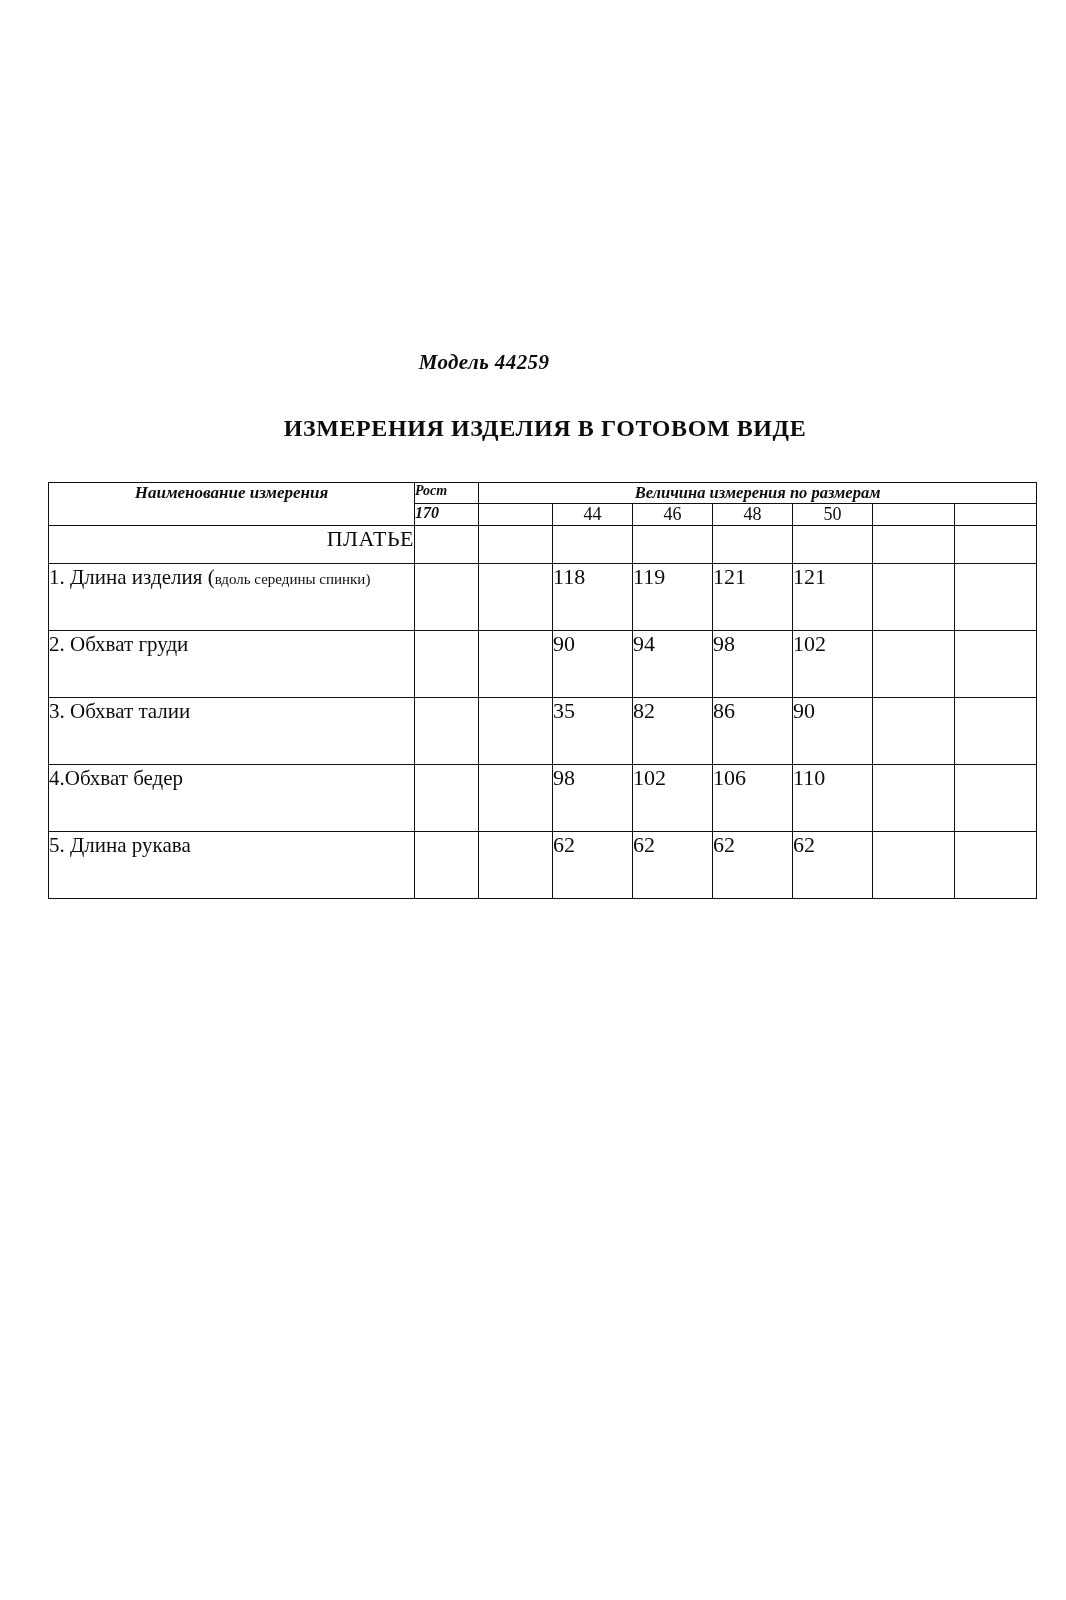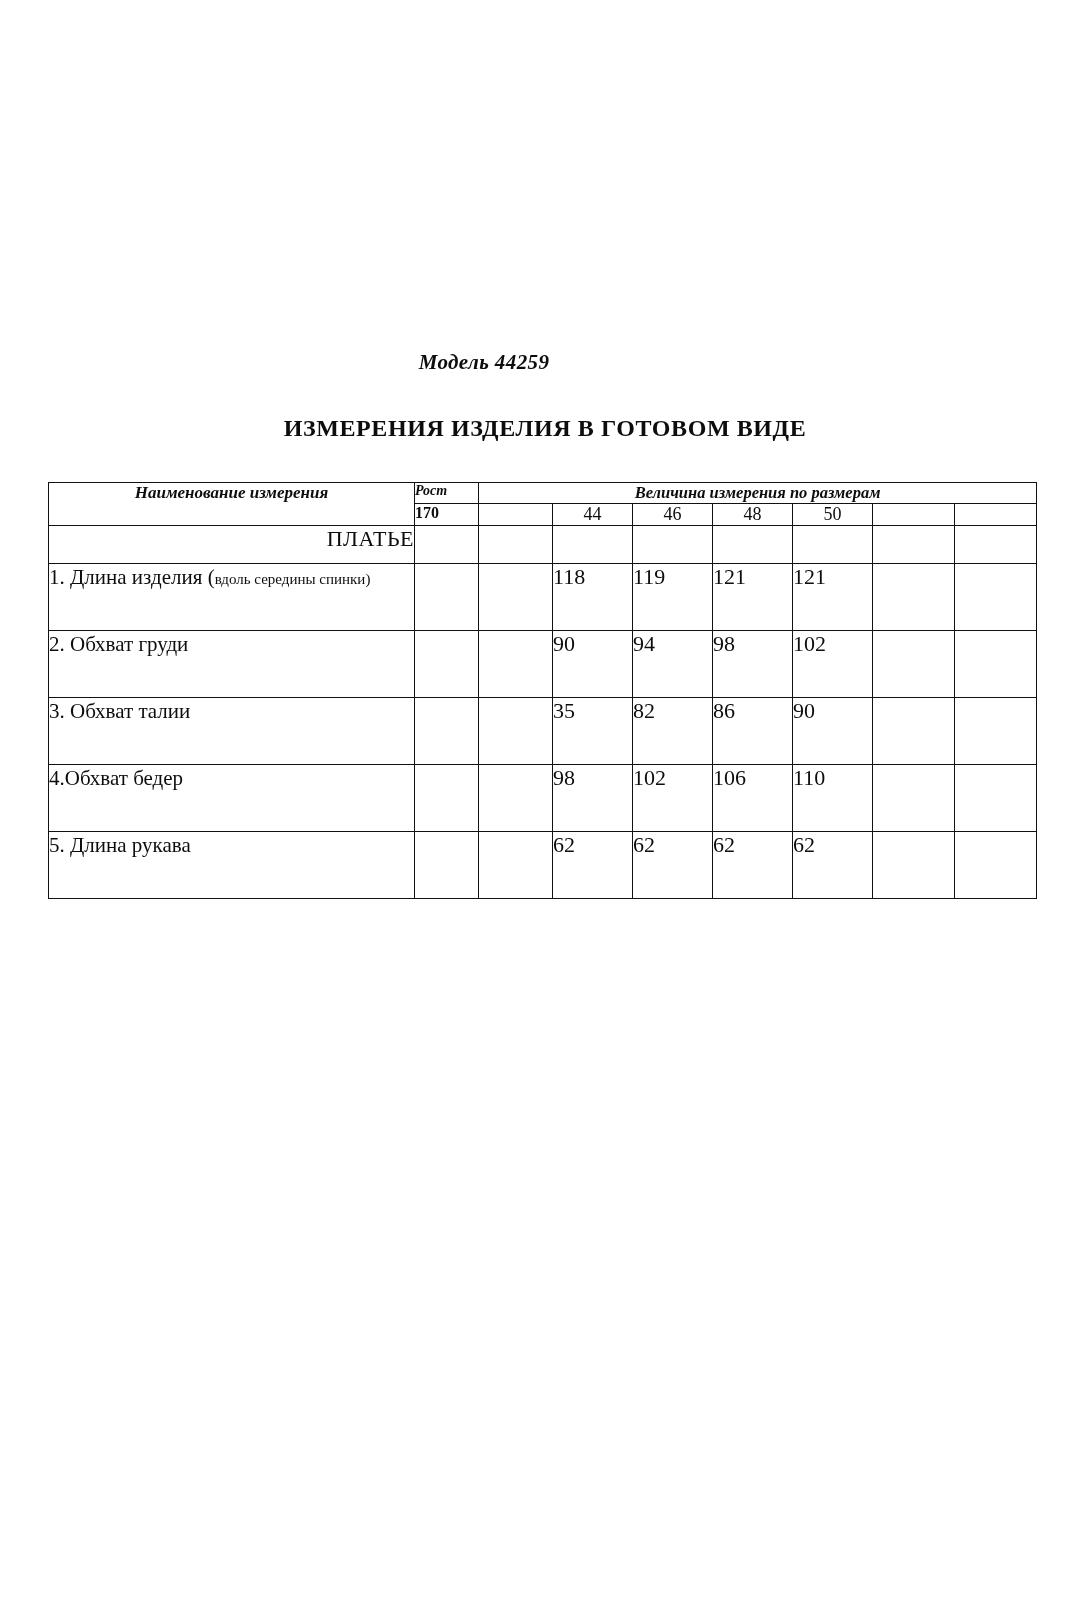--- a/index.html
+++ b/index.html
@@ -71,20 +71,21 @@
   }
   .hdr-rost-label {
     font-style: italic;
     font-weight: bold;
     font-size: 14px;
     padding: 8px 0 0 6px;
     line-height: 1.1;
     margin-top: 32px;
   }
   .hdr-rost-value {
+    font-style: italic;
     font-weight: bold;
     font-size: 16px;
     padding: 14px 0 0 6px;
   }
   .hdr-sizes-title {
     text-align: center;
     font-style: italic;
     font-weight: bold;
     font-size: 16.5px;
     padding: 9px 0 0 0;

